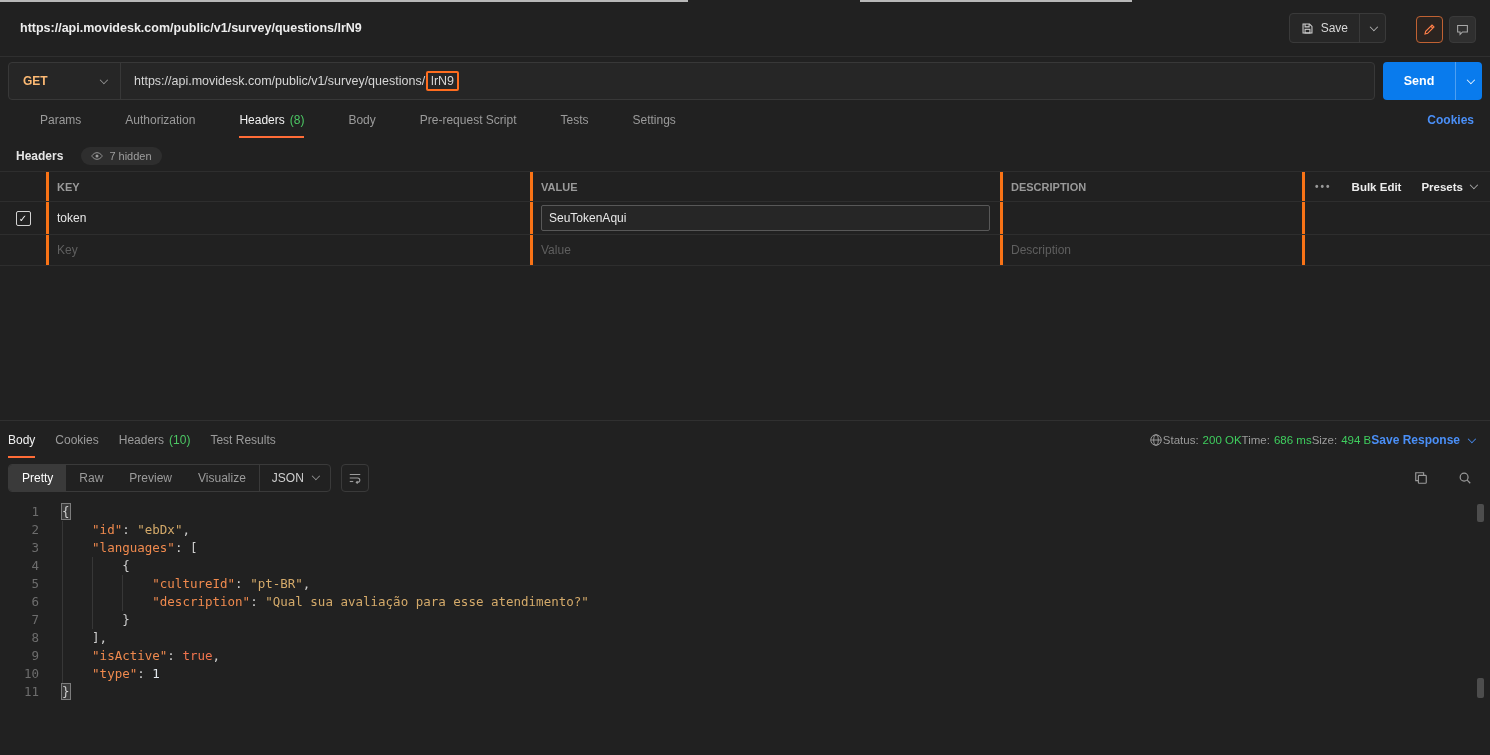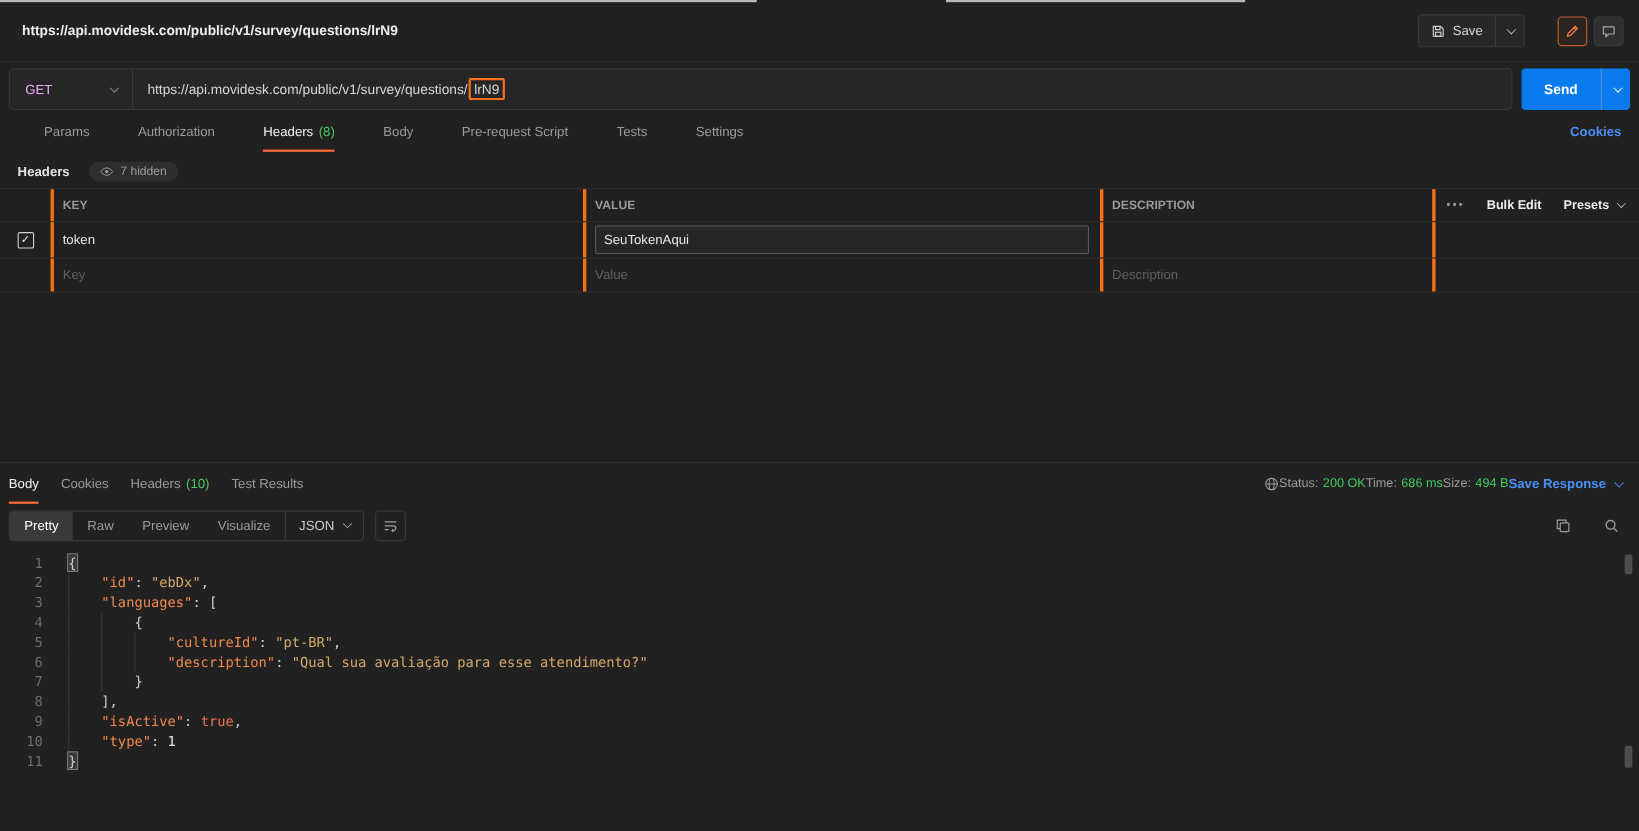--- a/index.html
+++ b/index.html
@@ -13,39 +13,39 @@
   .seg1 { left:0; width:688px; }
   .seg2 { left:860px; width:272px; }
 
   .chev { display:inline-block; width:7px; height:7px; border-right:1.5px solid currentColor;
           border-bottom:1.5px solid currentColor; transform:rotate(45deg) translateY(-2px) scale(.85); }
 
   
   .topbar { height:57px; display:flex; align-items:center; justify-content:space-between;
             padding:0 14px 0 20px; border-bottom:1px solid #2f2f2f; }
   .req-title { font-size:12.5px; font-weight:700; color:#ededed; }
-  .topbar-actions { display:flex; align-items:center; }
+  .topbar-actions { display:flex; align-items:flex-end; }
   .save-group { display:flex; align-items:stretch; height:30px; border:1px solid #3a3a3a;
                 border-radius:4px; background:#272727; }
   .save-btn { display:flex; align-items:center; gap:7px; padding:0 11px; background:none;
               border:none; color:#d8d8d8; font-size:12px; cursor:pointer; }
   .chev-btn { border:none; border-left:1px solid #3a3a3a; background:none; color:#bdbdbd;
               padding:0 9px; cursor:pointer; display:flex; align-items:center; }
   .icon-pair { display:flex; gap:6px; margin-left:30px; }
   .icon-btn { width:27px; height:27px; border-radius:4px; display:flex; align-items:center;
               justify-content:center; background:#2f2f2f; border:1px solid #3a3a3a; cursor:pointer; }
   .icon-btn.edit-active { border:1.5px solid #c06233; background:#2b2420; }
 
   
   .request-bar { display:flex; gap:8px; height:44px; padding:5px 8px 0 8px; }
   .url-builder { flex:1; display:flex; height:38px; background:#262626; border:1px solid #383838;
                  border-radius:4px; overflow:hidden; }
   .method-select { width:112px; display:flex; align-items:center; justify-content:space-between;
                    padding:0 14px; background:transparent; border:none; border-right:1px solid #383838;
-                   color:#f0abfc; font-size:12px; font-weight:400; cursor:pointer; }
+                   color:#fdba74; font-size:12px; font-weight:700; cursor:pointer; }
   .method-select .chev { color:#9b9b9b; }
   .url-input { flex:1; display:flex; align-items:center; padding:0 13px; font-size:12.5px;
                color:#d6d6d6; cursor:text; }
   .hl-box { border:2px solid #ff6d1f; border-radius:2px; padding:1px 3px; margin-left:1px; }
   .send-group { display:flex; height:38px; border-radius:4px; overflow:hidden; }
   .send-btn { width:72px; background:#097bed; border:none; color:#fff; font-size:12.5px;
               font-weight:600; cursor:pointer; }
   .send-chev { width:27px; background:#097bed; border:none; border-left:1px solid rgba(255,255,255,.28);
                color:#fff; cursor:pointer; display:flex; align-items:center; justify-content:center; }
 

